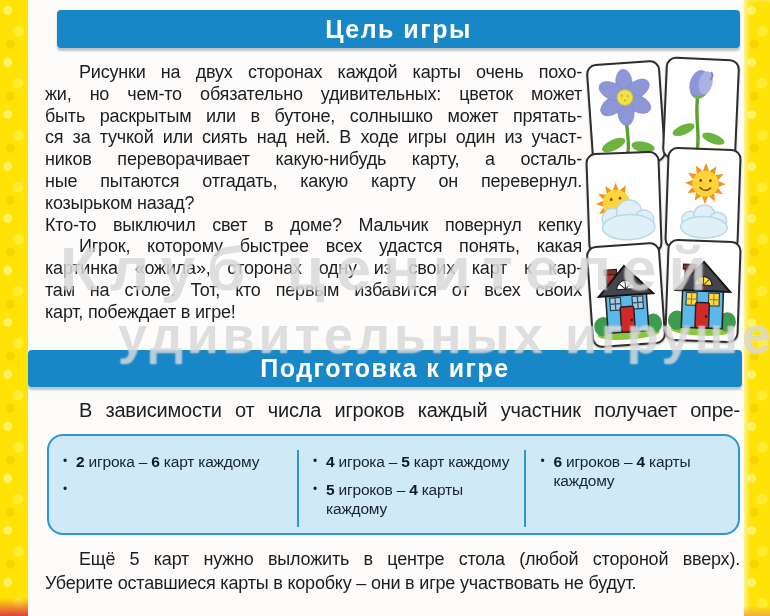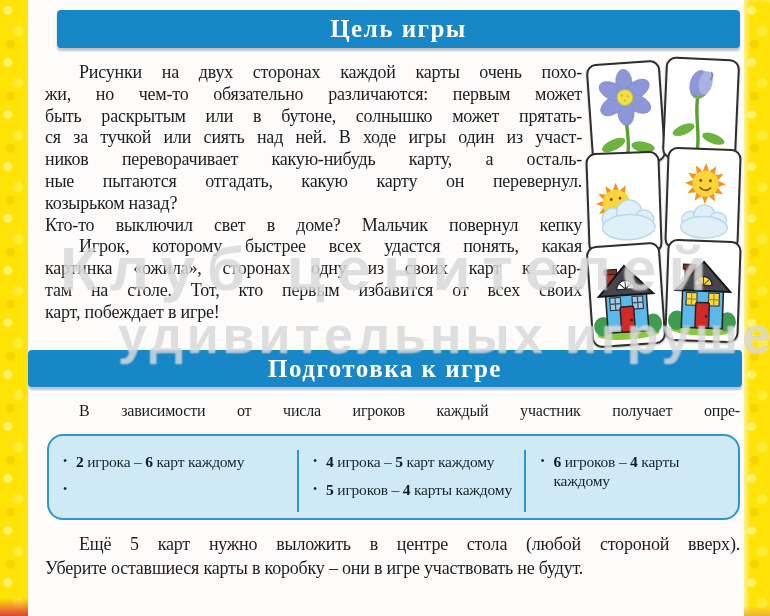--- a/index.html
+++ b/index.html
@@ -19,37 +19,37 @@
   .side-border.left { left:0; }
   .side-border.right { right:0; width:26px; box-shadow:inset 3px 0 4px rgba(255,255,255,.6); }
   .side-border.left::after {
     content:""; position:absolute; left:0; right:0; bottom:0; height:18px;
     background:linear-gradient(to bottom, rgba(226,72,61,0) 0%, #e2483d 95%);
   }
   .side-border.right::after {
     content:""; position:absolute; left:0; right:0; bottom:0; height:10px;
     background:linear-gradient(to bottom, rgba(240,160,42,0) 0%, #f0b23a 95%);
   }
-  .content { position:absolute; left:28px; right:26px; top:0; bottom:0; z-index:1;font-family:Liberation Serif, serif; }
+  .content { position:absolute; left:28px; right:26px; top:0; bottom:0; z-index:1; }
 
   .banner {
     background:#1787c8; border-radius:4px; height:38px;
     display:flex; align-items:center; justify-content:center;
     color:#ffffff; font-weight:bold; font-size:25px; letter-spacing:1.5px;
     box-shadow:0 3px 2px rgba(100,112,124,.40);
   }
   .banner-goal  { margin:10px 4px 0 29px; }
   .banner-setup { margin:12px 2px 0 0; height:37px; clear:both; }
 
   .goal-body { margin:14px 2px 16px 17px; font-size:18px; color:#1d1d1f; }
   .tline { line-height:21.8px; text-align:justify; text-align-last:justify; letter-spacing:-0.2px; }
   .tline.last  { text-align-last:left; }
   .tline.first { padding-left:34px; }
 
-  .setup-body  { margin:12px 4px 0 17px; font-size:16px; color:#1d1d1f; }
+  .setup-body  { margin:12px 4px 0 17px; font-size:20px; color:#1d1d1f; }
   .setup-body .tline { line-height:23px; }
   .outro       { margin:12px 4px 0 17px; font-size:18px; color:#1d1d1f; }
   .outro .tline { line-height:24px; }
 
   
   .cards-float { float:right; width:154px; height:290px; margin:-6px 0 4px 6px; position:relative; }
   .card {
     position:absolute; width:70px; height:98px; background:#fff;
     border:2px solid #2e2e2e; border-radius:10px; overflow:hidden;
     box-shadow:0 1px 2px rgba(0,0,0,.28);
@@ -199,21 +199,21 @@
     <path d="M24.5 52 V65 M19 58.5 H30" stroke="#a8871c" stroke-width="1.2"></path>
     <rect x="42" y="52" width="11" height="13" fill="#ffd83d" stroke="#24404f" stroke-width="1.2"></rect>
     <path d="M47.5 52 V65 M42 58.5 H53" stroke="#a8871c" stroke-width="1.2"></path>
     <rect x="29" y="62" width="14" height="26" rx="2" fill="#cf2a27" stroke="#222" stroke-width="1.5"></rect>
     <circle cx="40" cy="76" r="1.3" fill="#3a0f0d"></circle>
   </svg>
         </div>
       </div>
     <div>
         <div class="tline first">Рисунки на двух сторонах каждой карты очень похо-</div>
-        <div class="tline">жи, но чем-то обязательно различаются: первым может</div>
+        <div class="tline">жи, но чем-то обязательно удивительных: цветок может</div>
         <div class="tline">быть раскрытым или в бутоне, солнышко может прятать-</div>
         <div class="tline">ся за тучкой или сиять над ней. В ходе игры один из участ-</div>
         <div class="tline">ников переворачивает какую-нибудь карту, а осталь-</div>
         <div class="tline">ные пытаются отгадать, какую карту он перевернул.</div>
         <div class="tline last">козырьком назад?</div>
         <div class="tline">Кто-то выключил свет в доме? Мальчик повернул кепку</div>
       </div>
     <div>
         <div class="tline first">Игрок, которому быстрее всех удастся понять, какая</div>
         <div class="tline">картинка «ожила», сторонах одну из своих карт к кар-</div>

